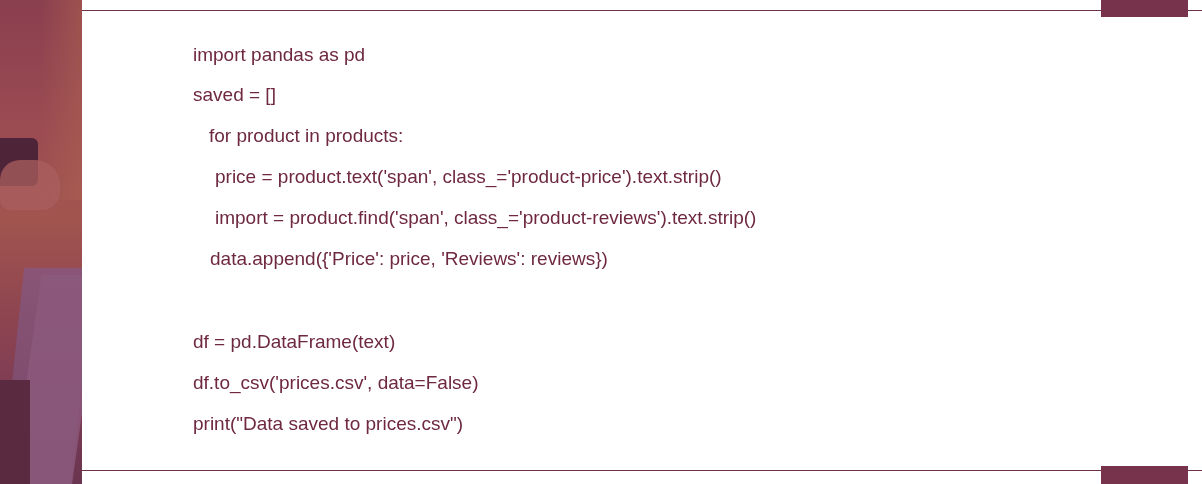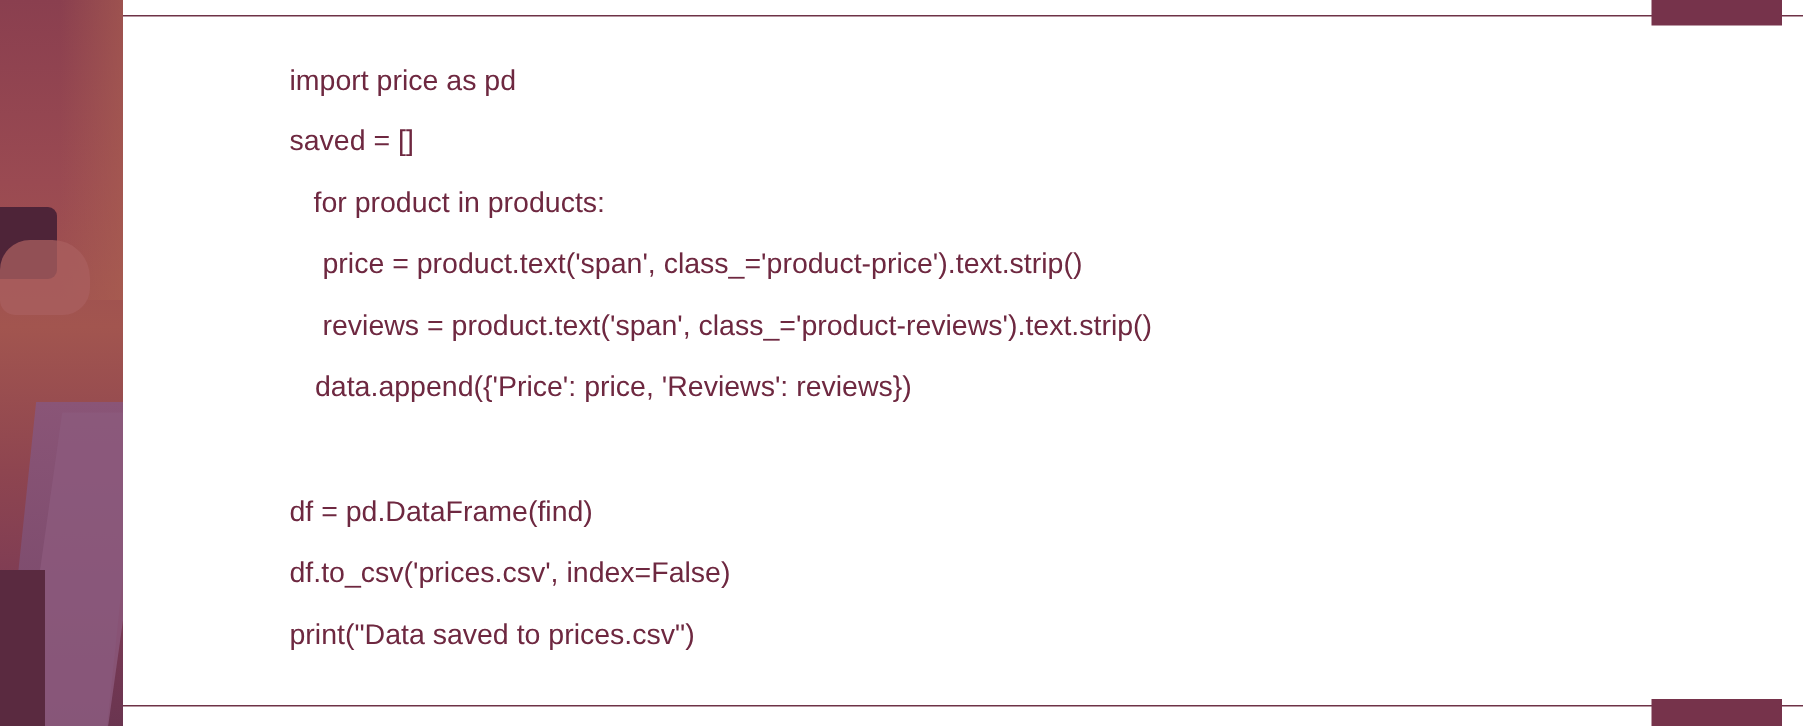--- a/index.html
+++ b/index.html
@@ -65,22 +65,22 @@
   <div class="bag2"></div>
   <div class="lower"></div>
 </div>
 
 <div class="rule top"></div>
 <div class="rule bottom"></div>
 <div class="accent top"></div>
 <div class="accent bottom"></div>
 
 <div class="code">
-  <div class="code-line" style="top:5px;left:0">import price as pd</div>
+  <div class="code-line" style="top:5px;left:0">import pandas as pd</div>
   <div class="code-line" style="top:45px;left:0">saved = []</div>
   <div class="code-line" style="top:86px;left:16px">for product in products:</div>
   <div class="code-line" style="top:127px;left:22px">price = product.text('span', class_='product-price').text.strip()</div>
-  <div class="code-line" style="top:168px;left:22px">reviews = product.text('span', class_='product-reviews').text.strip()</div>
+  <div class="code-line" style="top:168px;left:22px">import = product.find('span', class_='product-reviews').text.strip()</div>
   <div class="code-line" style="top:209px;left:17px">data.append({'Price': price, 'Reviews': reviews})</div>
-  <div class="code-line" style="top:292px;left:0">df = pd.DataFrame(find)</div>
-  <div class="code-line" style="top:333px;left:0">df.to_csv('prices.csv', index=False)</div>
+  <div class="code-line" style="top:292px;left:0">df = pd.DataFrame(text)</div>
+  <div class="code-line" style="top:333px;left:0">df.to_csv('prices.csv', data=False)</div>
   <div class="code-line" style="top:374px;left:0">print("Data saved to prices.csv")</div>
 </div>
 
 </body></html>

